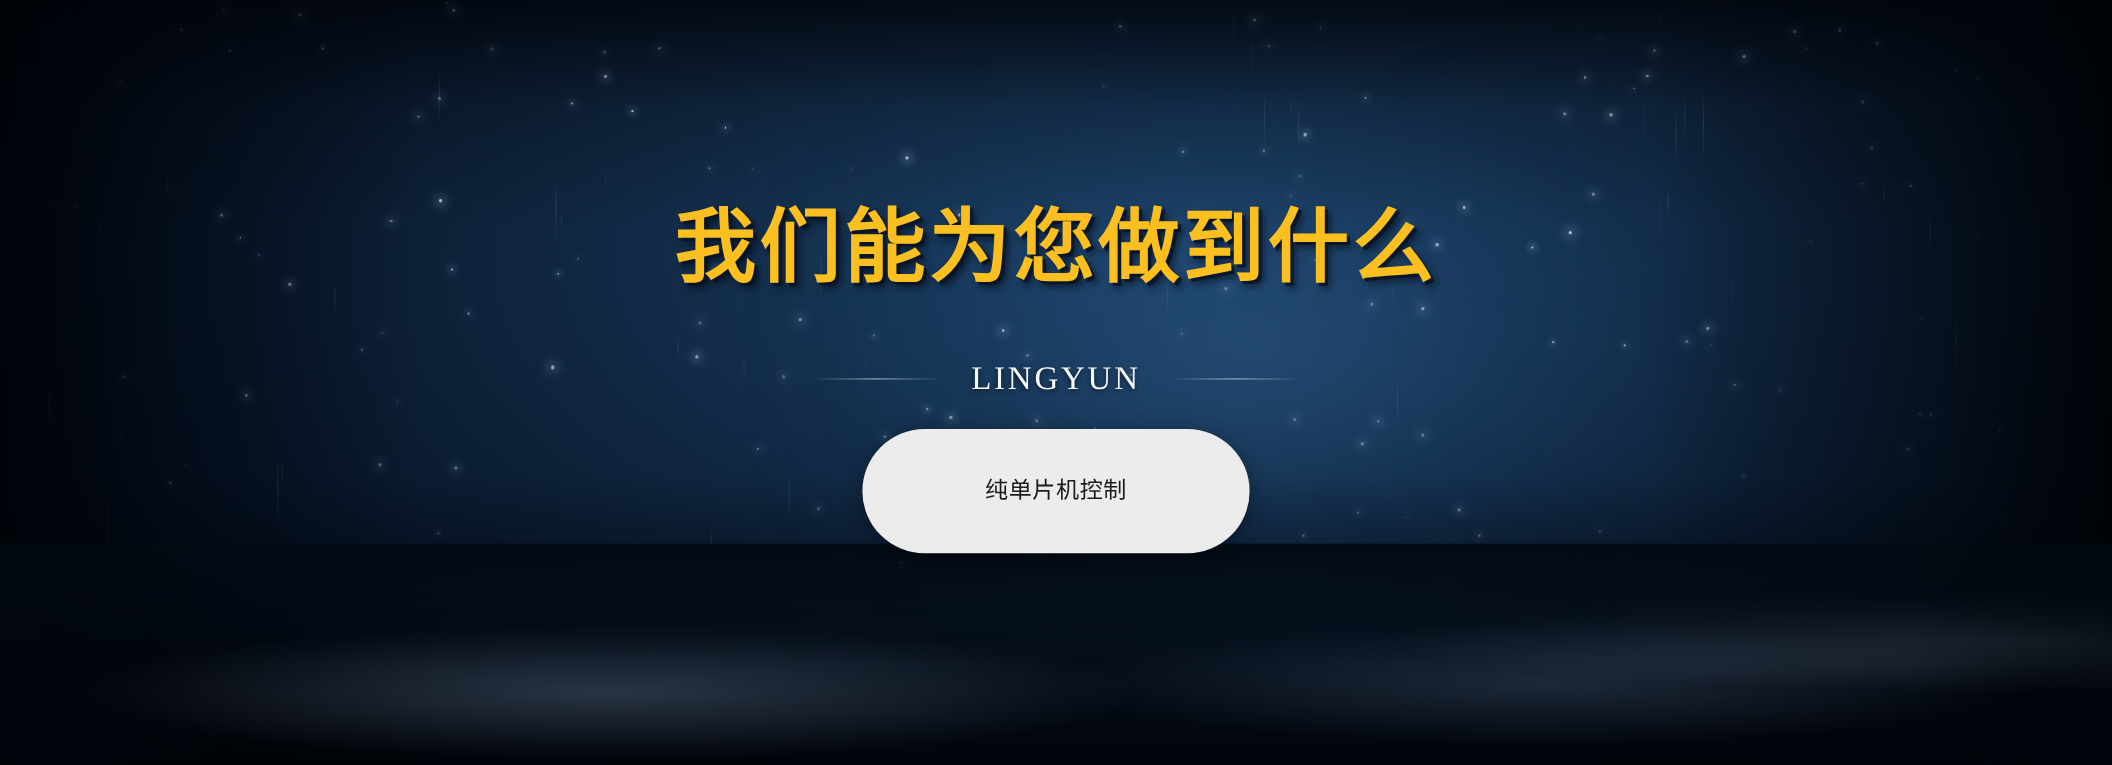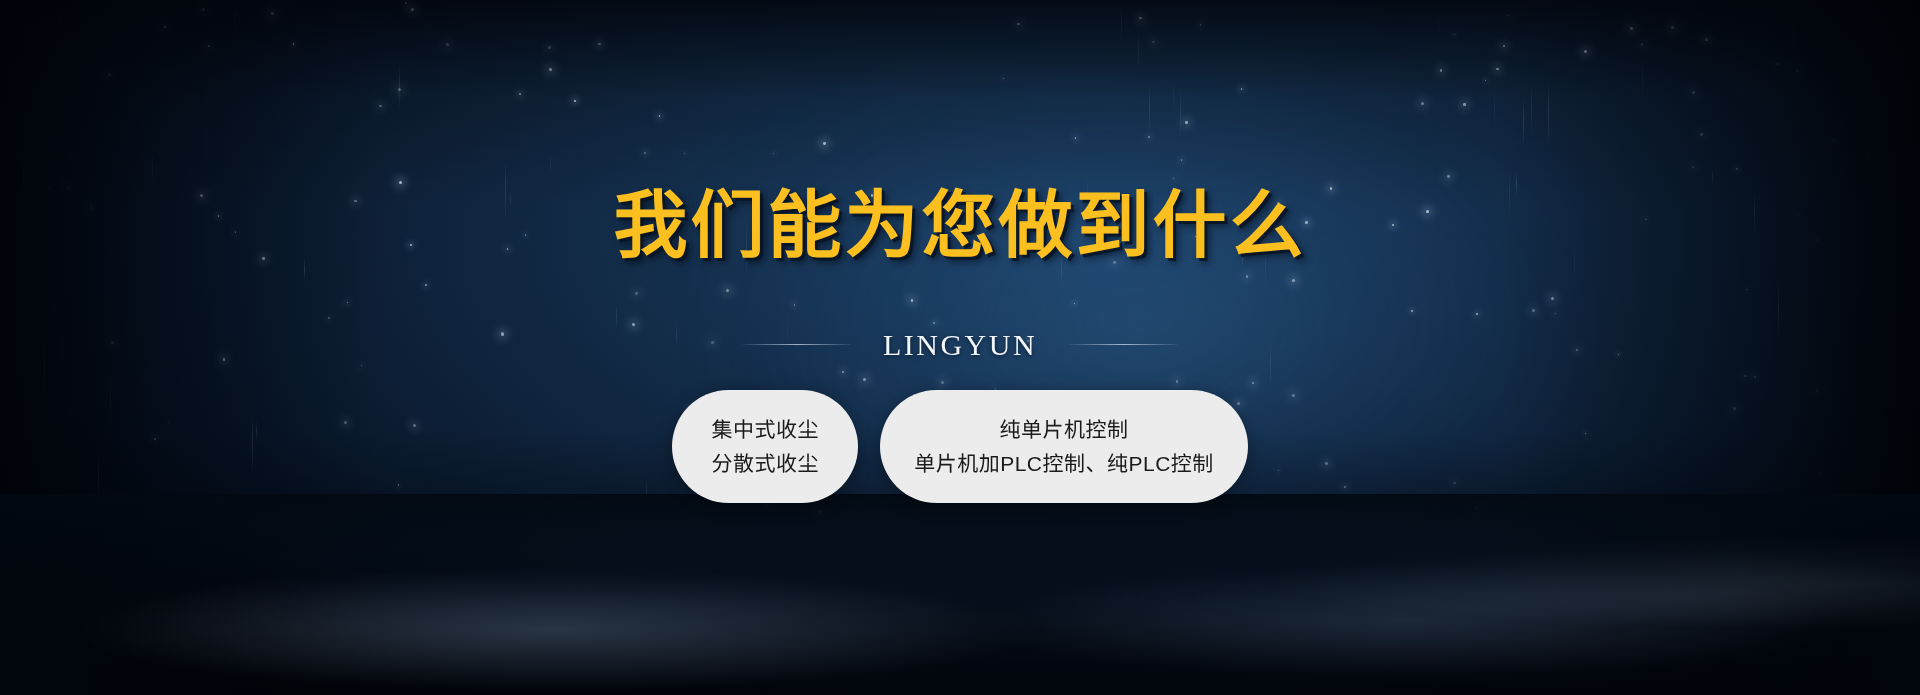--- a/index.html
+++ b/index.html
@@ -437,26 +437,21 @@
 
     <div class="sub-en-row">
       <span class="rule"></span>
       <span class="sub-en">LINGYUN</span>
       <span class="rule"></span>
     </div>
 
 
     <div class="pills">
 
-      <div class="pill pill--1">
-        <span class="pill-line">集中式收尘</span>
-        <span class="pill-line">分散式收尘</span>
-      </div>
 
 
       <div class="pill pill--3">
         <span class="pill-line">纯单片机控制</span>
-        <span class="pill-line">单片机加PLC控制、纯PLC控制</span>
       </div>
 
     </div>
   </div>
 </div>
 
 </body></html>

